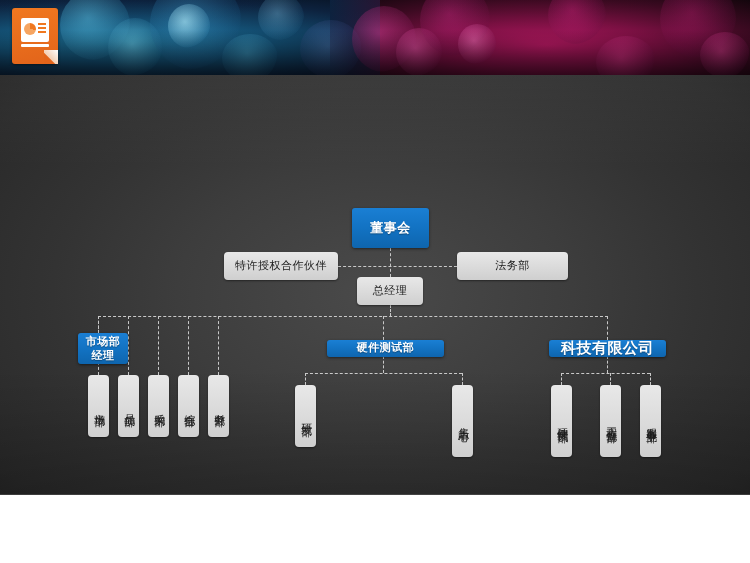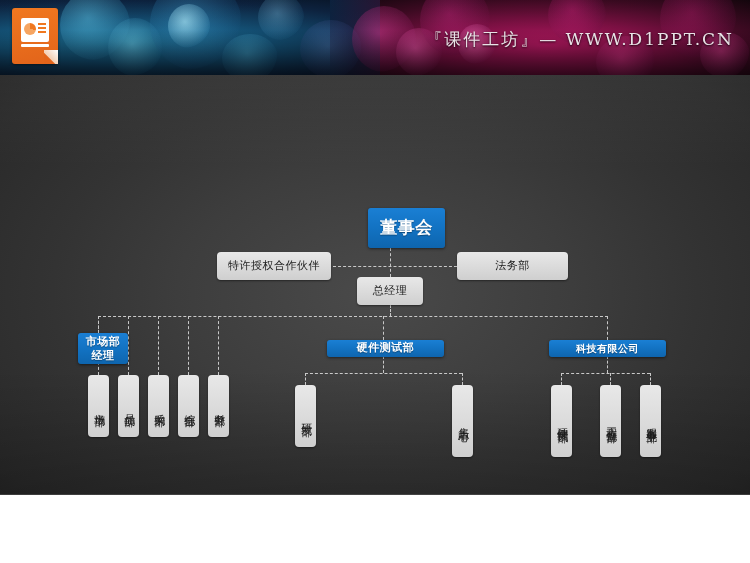--- a/index.html
+++ b/index.html
@@ -175,21 +175,20 @@
       <div class="logo-inner">
         <div class="pie"></div>
         <div class="ln l1"></div>
         <div class="ln l2"></div>
         <div class="ln l3"></div>
       </div>
       <div class="logo-bar"></div>
       <div class="logo-fold"></div>
     </div>
 
-    <div class="banner-text">『课件工坊』— WWW.D1PPT.CN</div>
   </div>
 
   <div class="body-area">
     <div class="body-sheen"></div>
 
     <div class="chart">
 
       <div class="hline" style="left:333px;top:191px;width:124px;"></div>
 
       <div class="vline" style="left:390px;top:173px;height:29px;"></div>
@@ -211,43 +210,43 @@
       <div class="vline" style="left:305px;top:298px;height:12px;"></div>
       <div class="vline" style="left:462px;top:298px;height:12px;"></div>
 
       <div class="vline" style="left:607px;top:241px;height:24px;"></div>
       <div class="vline" style="left:607px;top:281px;height:17px;"></div>
       <div class="hline" style="left:561px;top:298px;width:89px;"></div>
       <div class="vline" style="left:561px;top:298px;height:12px;"></div>
       <div class="vline" style="left:610px;top:298px;height:12px;"></div>
       <div class="vline" style="left:650px;top:298px;height:12px;"></div>
 
-      <div class="node blue" style="left:368px;top:133px;width:77px;height:40px;font-size:17px;">董事会</div>
-
-      <div class="node grey" style="left:217px;top:177px;width:114px;height:28px;">特许授权合作伙伴</div>
+      <div class="node blue" style="left:352px;top:133px;width:77px;height:40px;font-size:13px;">董事会</div>
+
+      <div class="node grey" style="left:224px;top:177px;width:114px;height:28px;">特许授权合作伙伴</div>
 
       <div class="node grey" style="left:357px;top:202px;width:66px;height:28px;">总经理</div>
 
       <div class="node grey" style="left:457px;top:177px;width:111px;height:28px;">法务部</div>
 
       <div class="node blue" style="left:78px;top:258px;width:50px;height:31px;line-height:1.25;white-space:pre;">市场部
 经理</div>
 
       <div class="node grey vert" style="left:88px;top:300px;width:21px;height:62px;">市场部</div>
       <div class="node grey vert" style="left:118px;top:300px;width:21px;height:62px;">品质部</div>
       <div class="node grey vert" style="left:148px;top:300px;width:21px;height:62px;">采购部</div>
       <div class="node grey vert" style="left:178px;top:300px;width:21px;height:62px;">综合部</div>
       <div class="node grey vert" style="left:208px;top:300px;width:21px;height:62px;">财务部</div>
 
       <div class="node blue" style="left:327px;top:265px;width:117px;height:17px;font-size:11px;">硬件测试部</div>
 
       <div class="node grey vert" style="left:295px;top:310px;width:21px;height:62px;">研发部</div>
       <div class="node grey vert" style="left:452px;top:310px;width:21px;height:72px;">售后中心</div>
 
-      <div class="node blue" style="left:549px;top:265px;width:117px;height:17px;font-size:10px;">科技有限公司</div>
+      <div class="node blue" style="left:549px;top:265px;width:117px;height:17px;font-size:15px;">科技有限公司</div>
 
       <div class="node grey vert" style="left:551px;top:310px;width:21px;height:72px;">硬件测试部</div>
       <div class="node grey vert" style="left:600px;top:310px;width:21px;height:72px;">工程监督部</div>
       <div class="node grey vert" style="left:640px;top:310px;width:21px;height:72px;">客服事业部</div>
 
     </div>
 
     <div class="body-bottomline"></div>
   </div>
 

